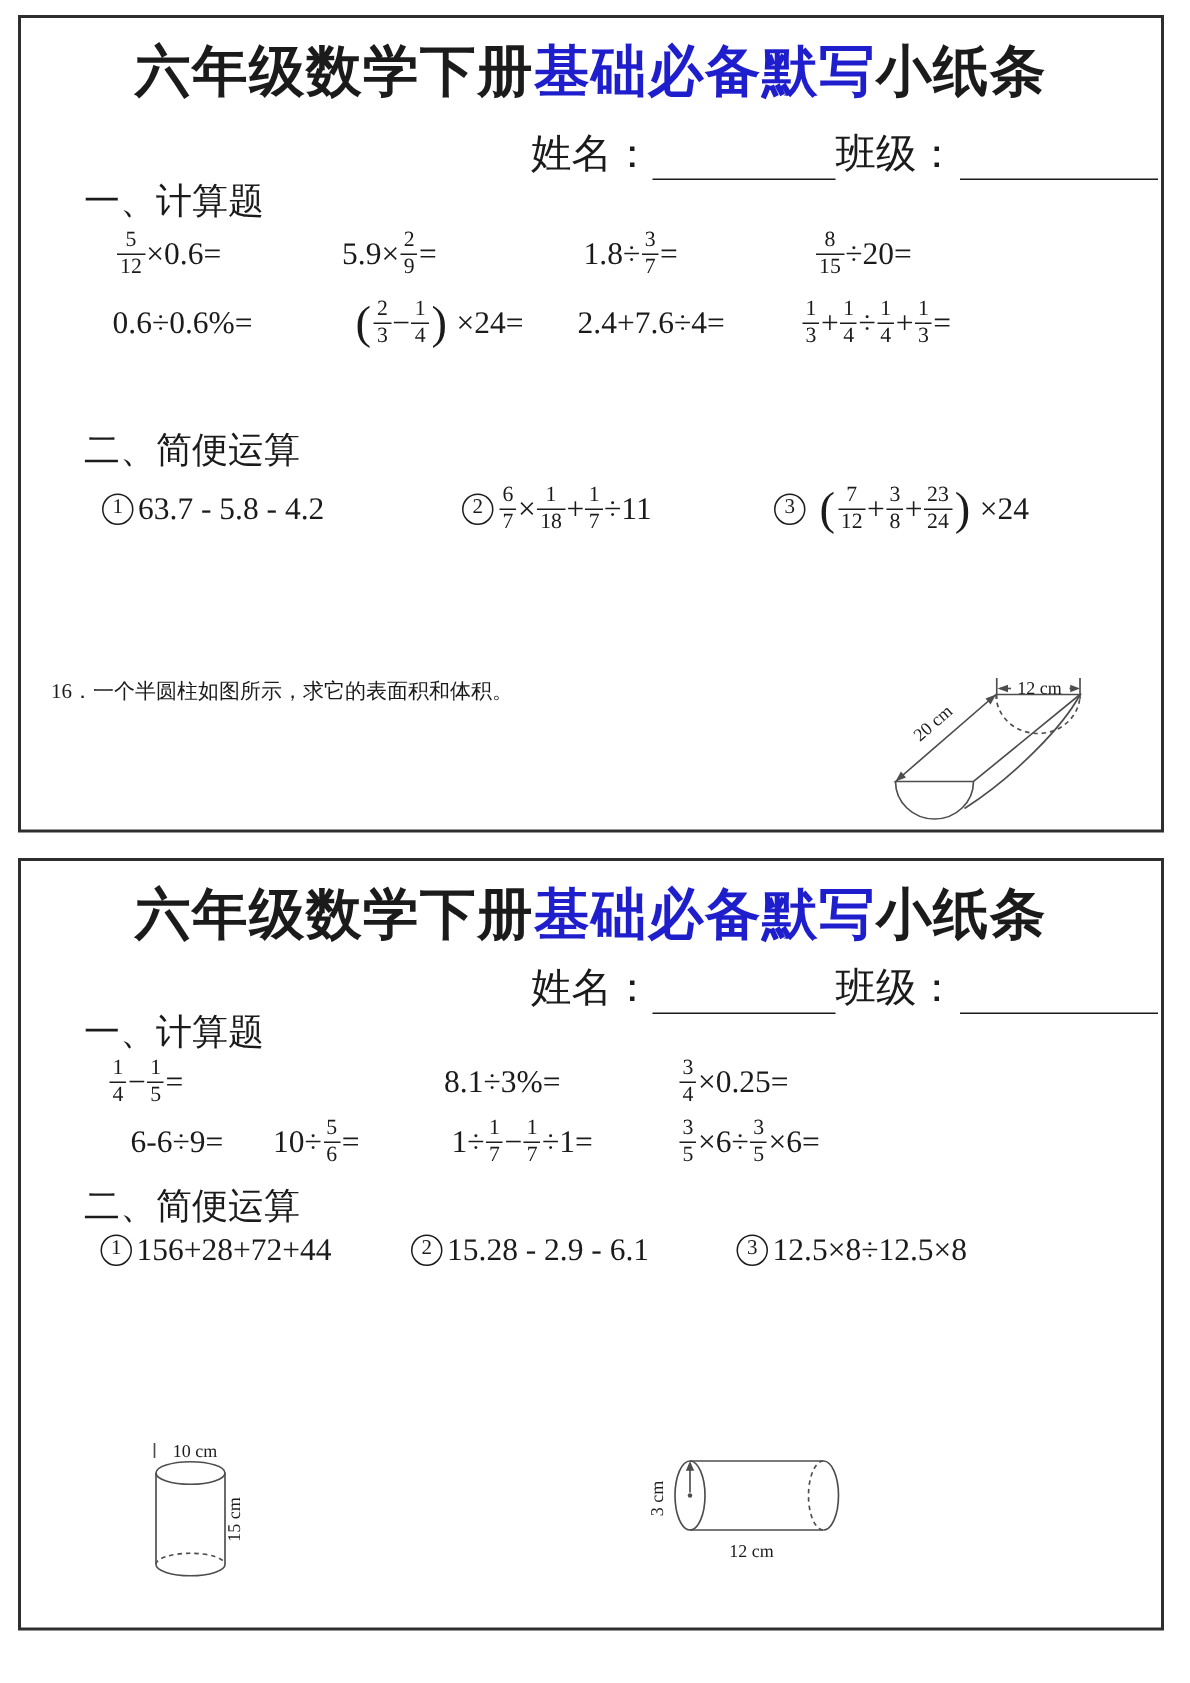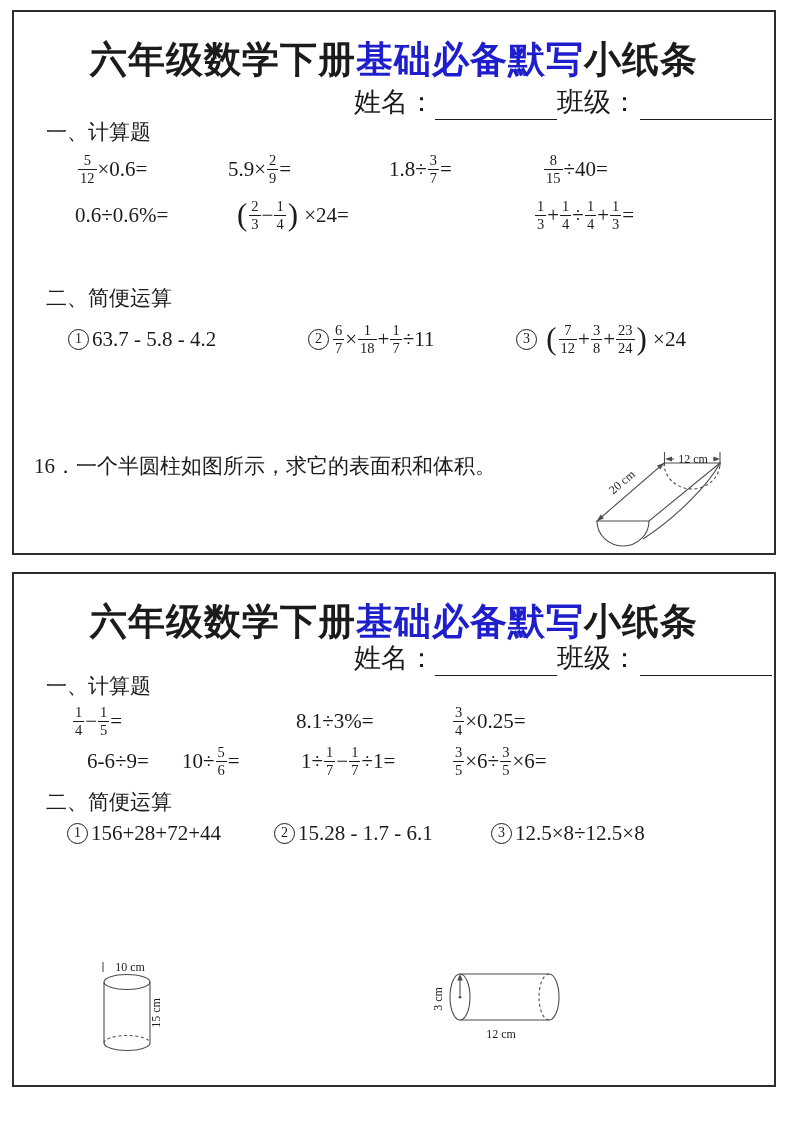--- a/index.html
+++ b/index.html
@@ -4,41 +4,41 @@
 <style>
   html,body{margin:0;padding:0;}
   body{
     width:793px;height:1122px;position:relative;background:#ffffff;
     font-family:"Liberation Serif", serif;color:#1b1b1b;overflow:hidden;
   }
   .panel{position:absolute;left:12px;width:764px;border:2px solid #2e2e2e;background:#fff;box-sizing:border-box;}
   #panel1{top:10px;height:545px;}
   #panel2{top:572px;height:515px;}
 
-  .title{position:absolute;top:16px;left:0;right:0;margin:12px;text-align:center;
+  .title{position:absolute;top:16px;left:0;right:0;margin:0;text-align:center;
     font-family:"DejaVu Sans", sans-serif;font-weight:bold;font-size:37px;line-height:1.1;letter-spacing:1px;}
   .title .blue{color:#1e1ecd;}
 
   .nameline{position:absolute;left:340px;font-size:27px;white-space:nowrap;}
   .uline{display:inline-block;border-bottom:1.5px solid #1b1b1b;height:23px;vertical-align:bottom;}
   .u1{width:122px;}
   .u2{width:132px;margin-left:2px;}
 
-  .sec{position:absolute;left:32px;font-size:21px;}
+  .sec{position:absolute;left:42px;font-size:24px;}
 
   .expr{position:absolute;height:42px;display:flex;align-items:center;font-size:21px;white-space:pre;}
   .op{white-space:pre;}
   .frac{display:inline-flex;flex-direction:column;align-items:center;font-size:14.5px;line-height:1.12;margin:0 1px;}
   .frac .fn{padding:0 2px;}
   .frac .fd{border-top:1.2px solid #1b1b1b;padding:0 2px;}
   .paren{font-size:31px;font-weight:400;line-height:1;margin:0 1px;transform:translateY(-1px);}
   .circ{display:inline-flex;flex:none;width:19px;height:19px;border:1.3px solid #1b1b1b;border-radius:50%;
     align-items:center;justify-content:center;font-size:14px;margin-right:3px;}
 
-  .q16{position:absolute;font-size:21px;}
+  .q16{position:absolute;font-size:14px;}
 
   svg{position:absolute;overflow:visible;}
   svg .ln{stroke:#4d4d4d;fill:none;stroke-width:1.1;}
   svg .dash{stroke:#4d4d4d;fill:none;stroke-width:1.1;stroke-dasharray:3 2.6;}
   svg .arrow{fill:#4d4d4d;stroke:none;}
   svg .dot{fill:#4d4d4d;stroke:none;}
   svg text{font-family:"Liberation Serif", serif;font-size:12px;fill:#1b1b1b;}
 </style>
 </head>
 <body>
@@ -46,24 +46,25 @@
 <section class="panel" id="panel1">
   <h1 class="title"><span>六年级数学下册</span><span class="blue">基础必备默写</span><span>小纸条</span></h1>
 
   <div class="nameline" style="top:72px"><span>姓名：</span><span class="uline u1"></span><span>班级：</span><span class="uline u2"></span></div>
 
   <div class="sec" style="top:106px">一、计算题</div>
 
   <div class="expr" style="left:63px;top:136px"><span class="frac"><span class="fn">5</span><span class="fd">12</span></span><span class="op">×0.6=</span></div>
   <div class="expr" style="left:214px;top:136px"><span class="op">5.9×</span><span class="frac"><span class="fn">2</span><span class="fd">9</span></span><span class="op">=</span></div>
   <div class="expr" style="left:375px;top:136px"><span class="op">1.8÷</span><span class="frac"><span class="fn">3</span><span class="fd">7</span></span><span class="op">=</span></div>
-  <div class="expr" style="left:529px;top:136px"><span class="frac"><span class="fn">8</span><span class="fd">15</span></span><span class="op">÷40=</span></div>
+  <div class="expr" style="left:529px;top:136px"><span class="frac"><span class="fn">8</span><span class="fd">15</span></span><span class="op">÷20=</span></div>
 
   <div class="expr" style="left:61px;top:182px"><span class="op">0.6÷0.6%=</span></div>
   <div class="expr" style="left:222px;top:182px"><span class="paren">(</span><span class="frac"><span class="fn">2</span><span class="fd">3</span></span><span class="op">−</span><span class="frac"><span class="fn">1</span><span class="fd">4</span></span><span class="paren">)</span><span class="op"> ×24=</span></div>
+  <div class="expr" style="left:371px;top:182px"><span class="op">2.4+7.6÷4=</span></div>
   <div class="expr" style="left:520px;top:182px"><span class="frac"><span class="fn">1</span><span class="fd">3</span></span><span class="op">+</span><span class="frac"><span class="fn">1</span><span class="fd">4</span></span><span class="op">÷</span><span class="frac"><span class="fn">1</span><span class="fd">4</span></span><span class="op">+</span><span class="frac"><span class="fn">1</span><span class="fd">3</span></span><span class="op">=</span></div>
 
   <div class="sec" style="top:272px">二、简便运算</div>
 
   <div class="expr" style="left:54px;top:306px"><span class="circ">1</span><span class="op">63.7 - 5.8 - 4.2</span></div>
   <div class="expr" style="left:294px;top:306px"><span class="circ">2</span><span class="frac"><span class="fn">6</span><span class="fd">7</span></span><span class="op">×</span><span class="frac"><span class="fn">1</span><span class="fd">18</span></span><span class="op">+</span><span class="frac"><span class="fn">1</span><span class="fd">7</span></span><span class="op">÷11</span></div>
   <div class="expr" style="left:502px;top:306px"><span class="circ">3</span><span class="op"> </span><span class="paren">(</span><span class="frac"><span class="fn">7</span><span class="fd">12</span></span><span class="op">+</span><span class="frac"><span class="fn">3</span><span class="fd">8</span></span><span class="op">+</span><span class="frac"><span class="fn">23</span><span class="fd">24</span></span><span class="paren">)</span><span class="op"> ×24</span></div>
 
   <div class="q16" style="left:20px;top:440px">16．一个半圆柱如图所示，求它的表面积和体积。</div>
 
@@ -103,21 +104,21 @@
   <div class="expr" style="left:438px;top:126px"><span class="frac"><span class="fn">3</span><span class="fd">4</span></span><span class="op">×0.25=</span></div>
 
   <div class="expr" style="left:73px;top:166px"><span class="op">6-6÷9=</span></div>
   <div class="expr" style="left:168px;top:166px"><span class="op">10÷</span><span class="frac"><span class="fn">5</span><span class="fd">6</span></span><span class="op">=</span></div>
   <div class="expr" style="left:287px;top:166px"><span class="op">1÷</span><span class="frac"><span class="fn">1</span><span class="fd">7</span></span><span class="op">−</span><span class="frac"><span class="fn">1</span><span class="fd">7</span></span><span class="op">÷1=</span></div>
   <div class="expr" style="left:438px;top:166px"><span class="frac"><span class="fn">3</span><span class="fd">5</span></span><span class="op">×6÷</span><span class="frac"><span class="fn">3</span><span class="fd">5</span></span><span class="op">×6=</span></div>
 
   <div class="sec" style="top:214px">二、简便运算</div>
 
   <div class="expr" style="left:53px;top:238px"><span class="circ">1</span><span class="op">156+28+72+44</span></div>
-  <div class="expr" style="left:260px;top:238px"><span class="circ">2</span><span class="op">15.28 - 1.7 - 6.1</span></div>
+  <div class="expr" style="left:260px;top:238px"><span class="circ">2</span><span class="op">15.28 - 2.9 - 6.1</span></div>
   <div class="expr" style="left:477px;top:238px"><span class="circ">3</span><span class="op">12.5×8÷12.5×8</span></div>
 
 
   <svg style="left:84px;top:381px" width="80" height="105" viewBox="0 0 80 105">
     <line class="ln" x1="5" y1="7" x2="5" y2="17"></line>
     <text x="32" y="16" text-anchor="middle">10 cm</text>
     <ellipse class="ln" cx="29" cy="27" rx="23" ry="7.5"></ellipse>
     <line class="ln" x1="6" y1="27" x2="6" y2="88"></line>
     <line class="ln" x1="52" y1="27" x2="52" y2="88"></line>
     <path class="ln" d="M6 88 A23 7.5 0 0 0 52 88"></path>

